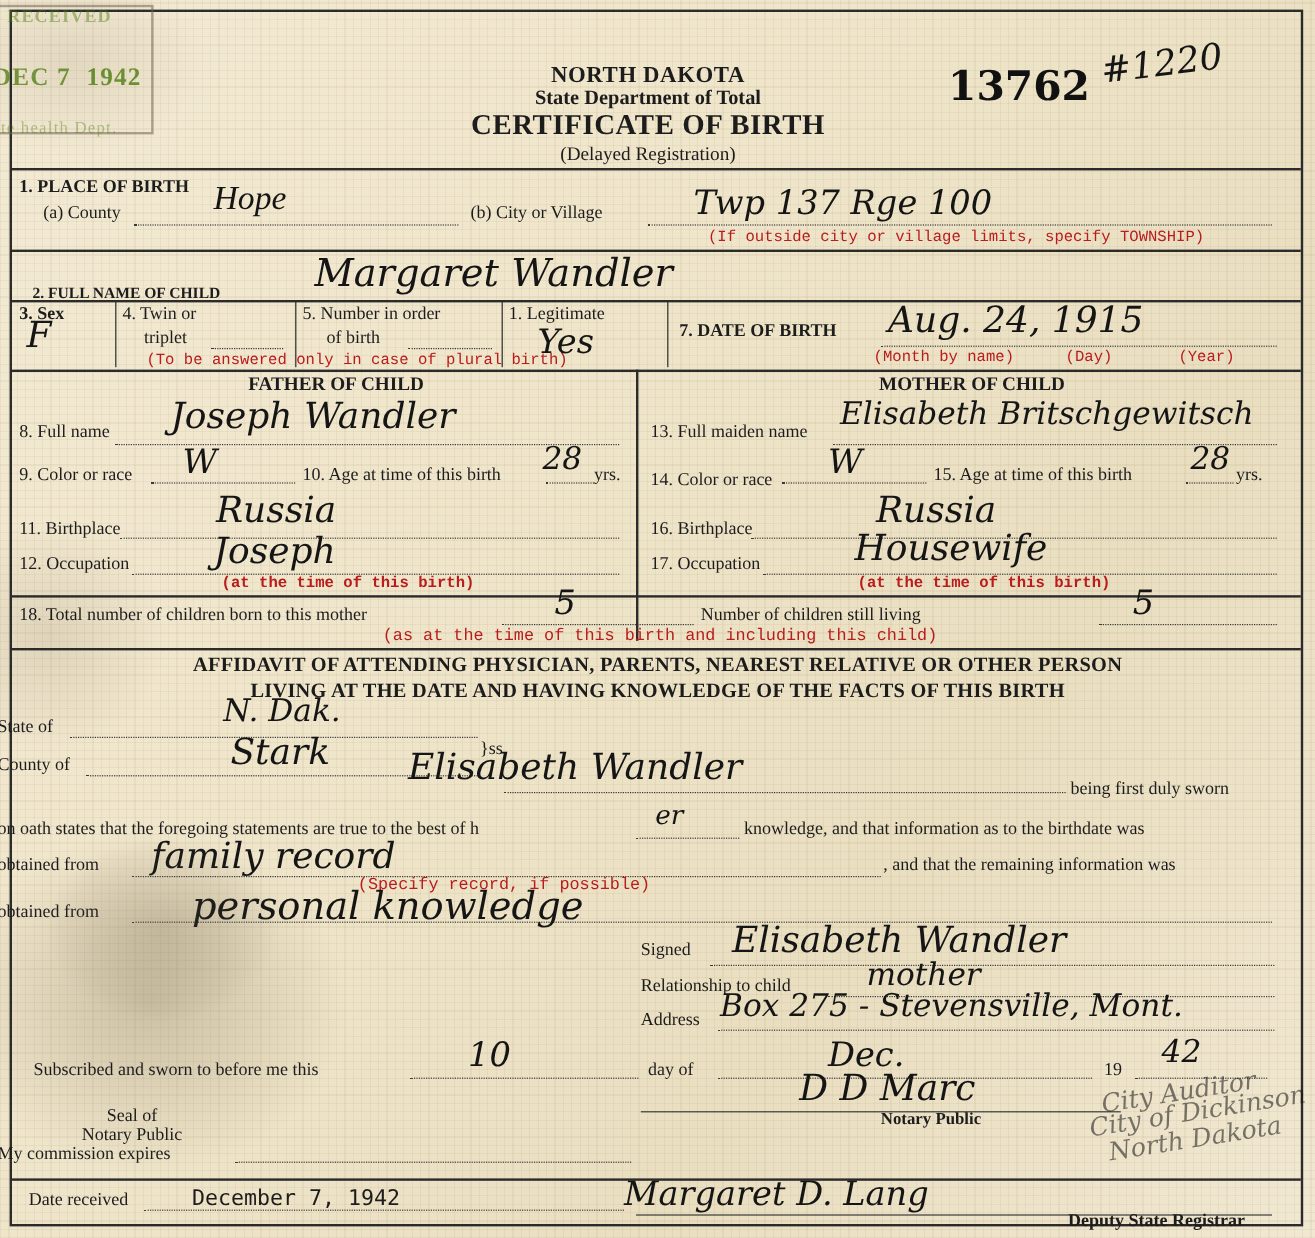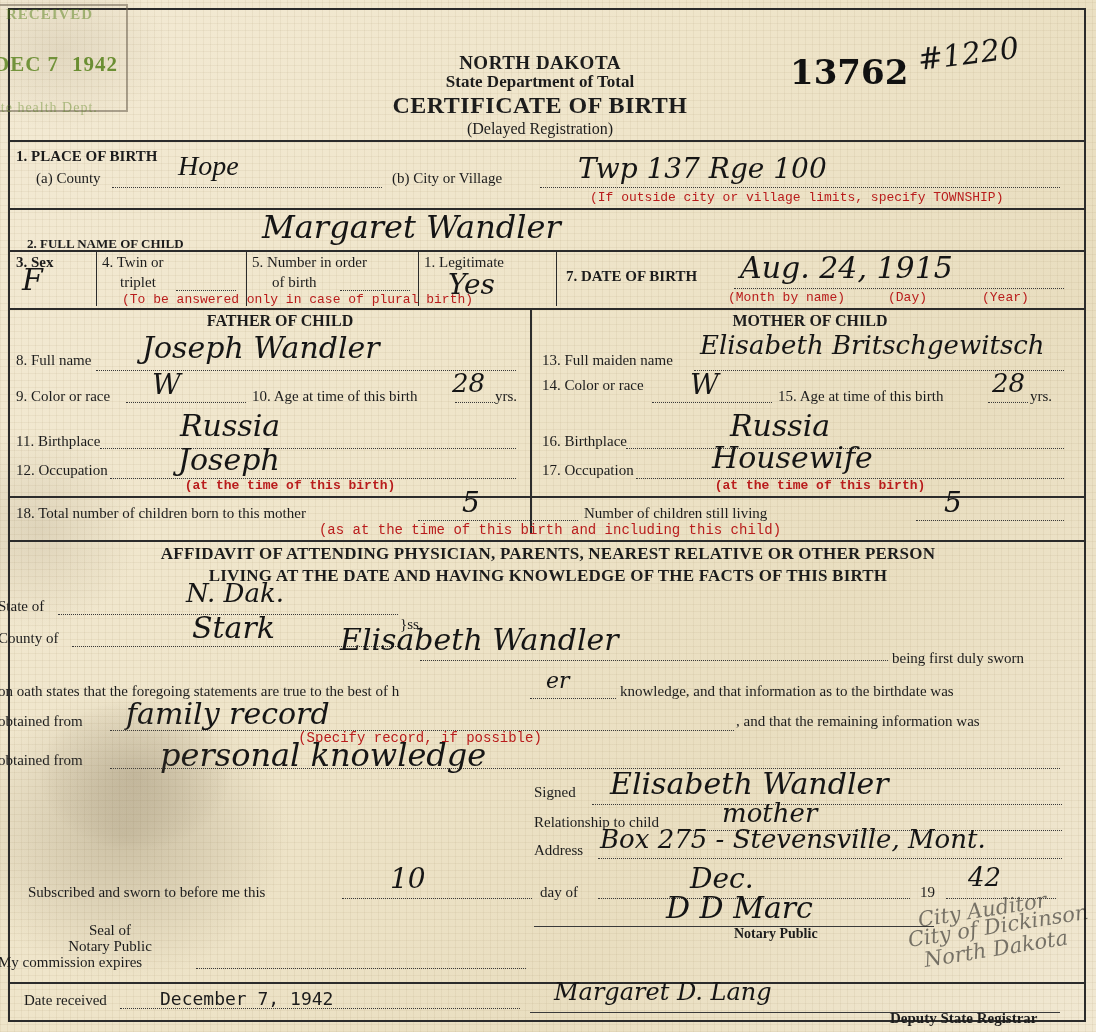--- a/index.html
+++ b/index.html
@@ -161,21 +161,21 @@
 
 <div class="t lbl" style="left:16px;top:462px;">12. Occupation</div>
 <div class="dots" style="left:110px;top:478px;width:406px;"></div>
 <div class="hand" style="left:178px;top:442px;font-size:30px;">Joseph</div>
 <div class="t lblsm ctr" style="left:130px;top:478px;width:320px;font-size:13px;font-weight:bold;">(at the time of this birth)</div>
 
 <div class="t lbl" style="left:542px;top:352px;">13. Full maiden name</div>
 <div class="dots" style="left:694px;top:370px;width:370px;"></div>
 <div class="hand" style="left:700px;top:330px;font-size:26px;">Elisabeth Britschgewitsch</div>
 
-<div class="t lbl" style="left:542px;top:377px;">14. Color or race</div>
+<div class="t lbl" style="left:542px;top:392px;">14. Color or race</div>
 <div class="dots" style="left:652px;top:402px;width:120px;"></div>
 <div class="hand" style="left:690px;top:368px;font-size:28px;">W</div>
 <div class="t lbl" style="left:778px;top:388px;">15. Age at time of this birth</div>
 <div class="dots" style="left:988px;top:402px;width:40px;"></div>
 <div class="hand" style="left:992px;top:368px;font-size:26px;">28</div>
 <div class="t lbl" style="left:1030px;top:388px;">yrs.</div>
 
 <div class="t lbl" style="left:542px;top:433px;">16. Birthplace</div>
 <div class="dots" style="left:626px;top:448px;width:438px;"></div>
 <div class="hand" style="left:730px;top:408px;font-size:30px;">Russia</div>
@@ -262,15 +262,15 @@
 
 <div class="hand" style="left:920px;top:908px;font-size:21px;transform:rotate(-9deg);opacity:.55;">City Auditor</div>
 <div class="hand" style="left:910px;top:928px;font-size:21px;transform:rotate(-9deg);opacity:.55;">City of Dickinson</div>
 <div class="hand" style="left:926px;top:948px;font-size:21px;transform:rotate(-9deg);opacity:.55;">North Dakota</div>
 
 <div class="hr" style="left:10px;top:982px;width:1074px;"></div>
 
 <div class="t lbl" style="left:24px;top:992px;">Date received</div>
 <div class="dots" style="left:120px;top:1008px;width:400px;"></div>
 <div class="t lbl" style="left:160px;top:988px;font-family:'DejaVu Sans Mono', monospace;font-size:18px;">December 7, 1942</div>
-<div class="hand" style="left:520px;top:978px;font-size:24px;margin-left:34px;">Margaret D. Lang</div>
+<div class="hand" style="left:520px;top:978px;font-size:28px;">Margaret D. Lang</div>
 <div class="solid" style="left:530px;top:1012px;width:530px;"></div>
 <div class="t lbl" style="left:890px;top:1010px;font-size:15px;font-weight:bold;">Deputy State Registrar</div>
 
 </body></html>

